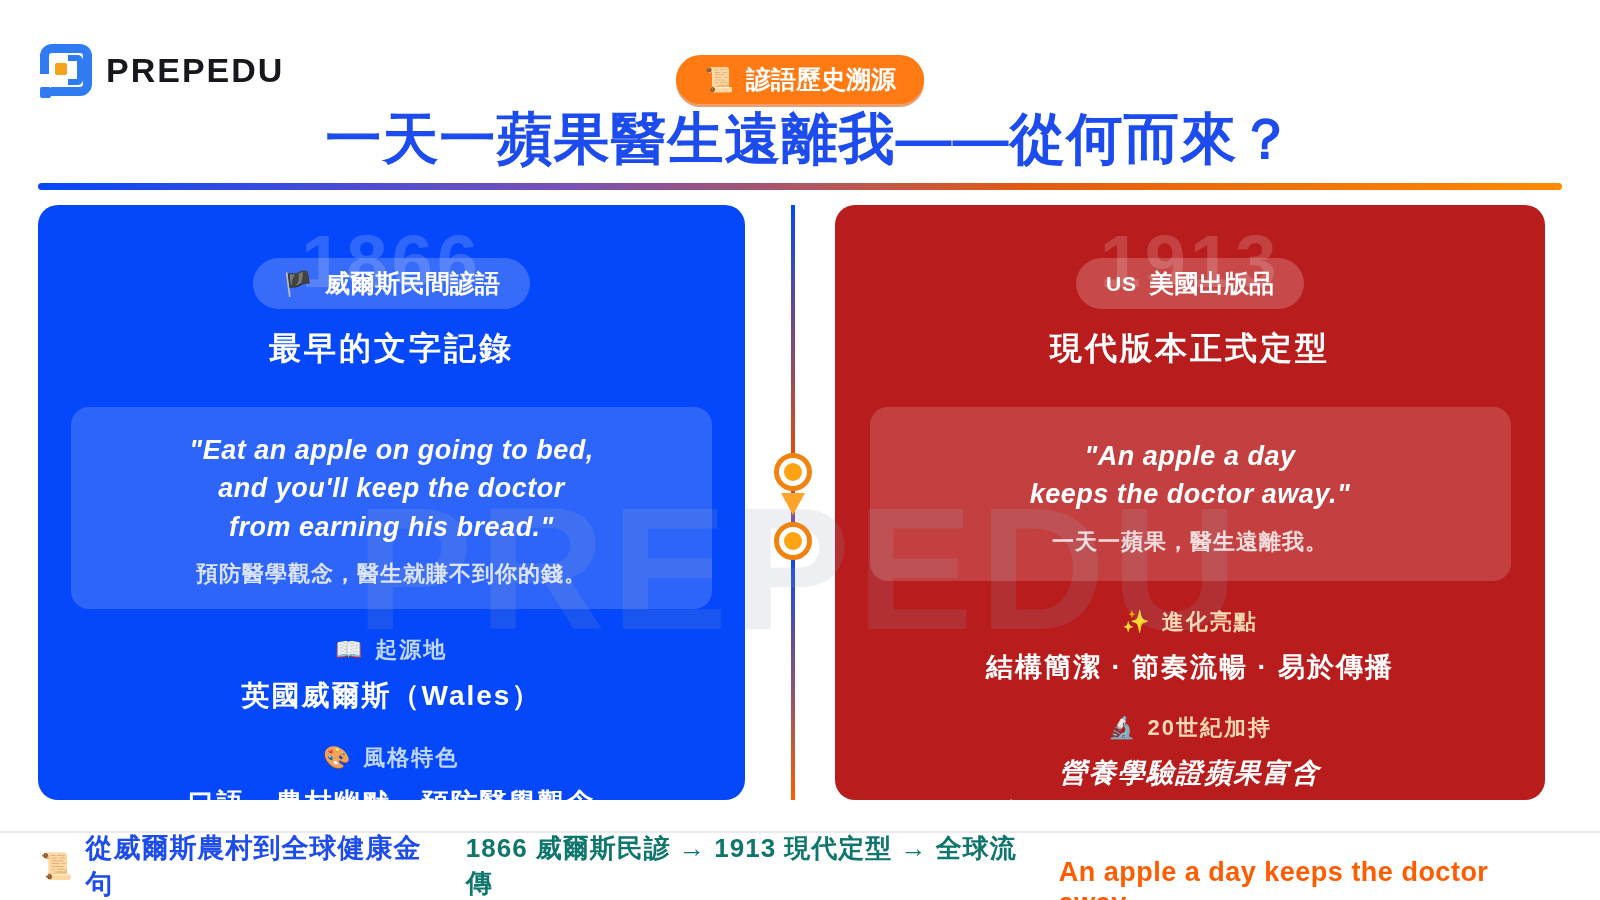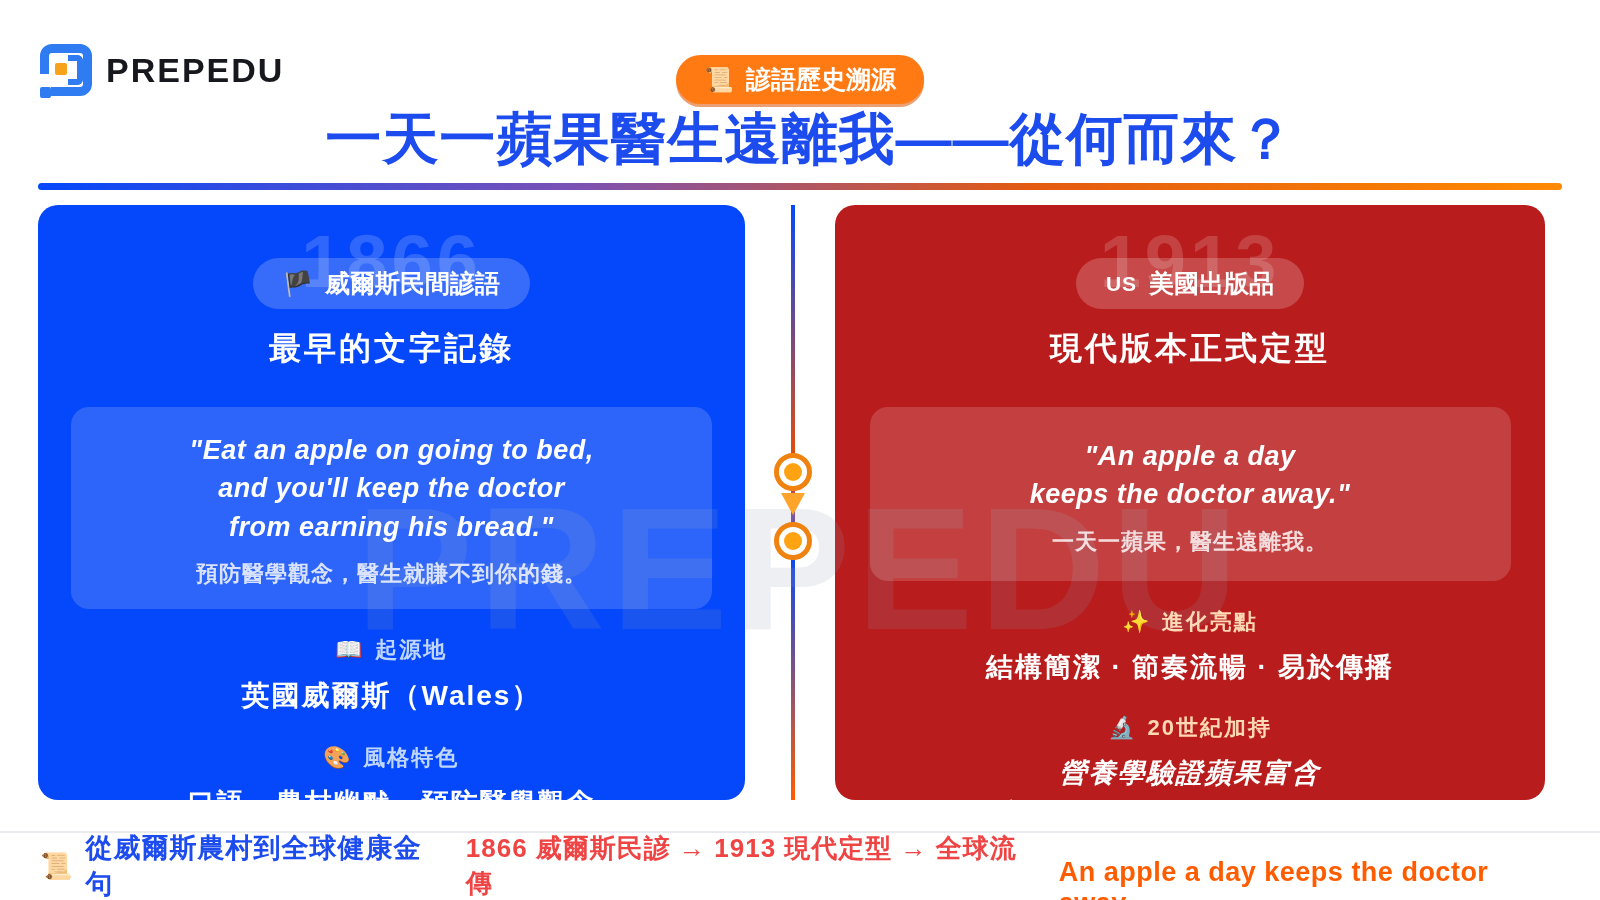--- a/index.html
+++ b/index.html
@@ -72,21 +72,21 @@
   .watermark{position:absolute;left:0;right:0;top:468px;text-align:center;z-index:1;
     font-size:175px;font-weight:800;letter-spacing:6px;color:rgba(140,155,180,0.16);
     pointer-events:none;user-select:none;}
 
   
   .footer-divider{position:absolute;left:0;right:0;top:831px;border-top:2px solid #E8EAEE;}
   .footer{position:absolute;left:40px;right:40px;top:838px;height:56px;
     display:flex;align-items:center;justify-content:space-between;gap:20px;}
   .footer-left{display:flex;align-items:center;gap:12px;color:#1C4BEE;font-size:27px;font-weight:800;letter-spacing:1px;}
   .footer-left .emoji{font-size:26px;}
-  .footer-center{color:#ef4444;font-size:26px;font-weight:700;letter-spacing:1px;}
+  .footer-center{color:#0f766e;font-size:26px;font-weight:700;letter-spacing:1px;}
   .footer-right{color:#FF5C00;font-size:27px;font-weight:800;letter-spacing:.5px;margin-top:44px;}
 </style>
 </head>
 <body>
 
 <div class="logo">
   <div class="logo-mark">
     <div class="lm-outer"></div>
     <div class="lm-gap"></div>
     <div class="lm-foot"></div>

